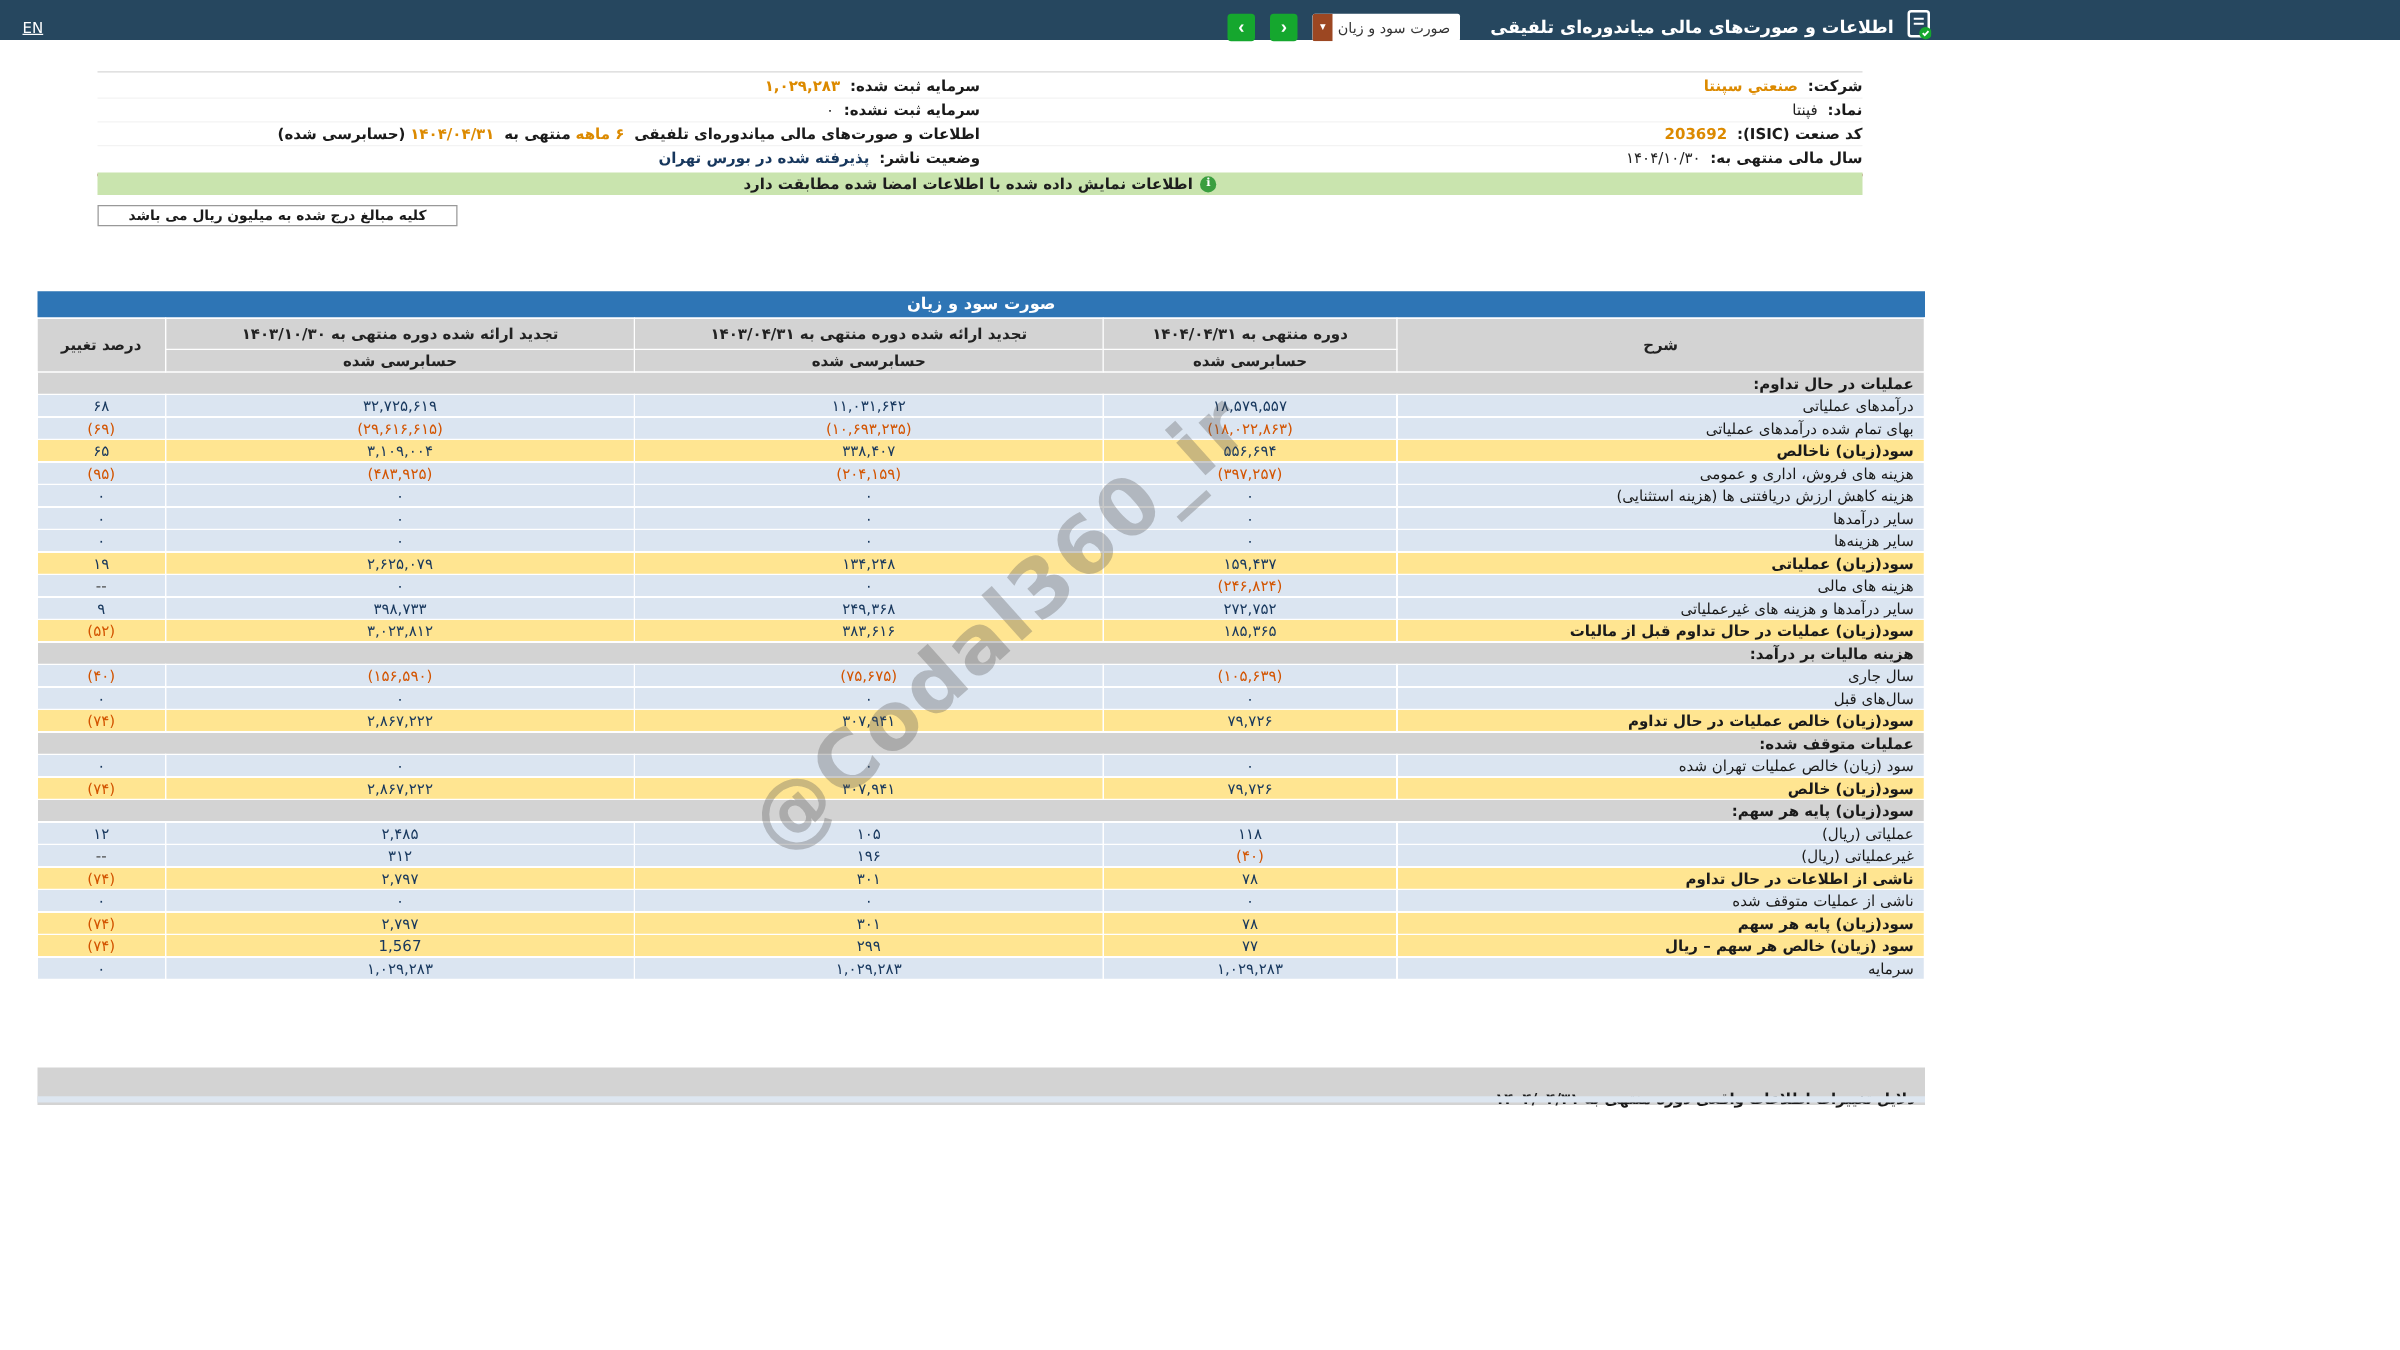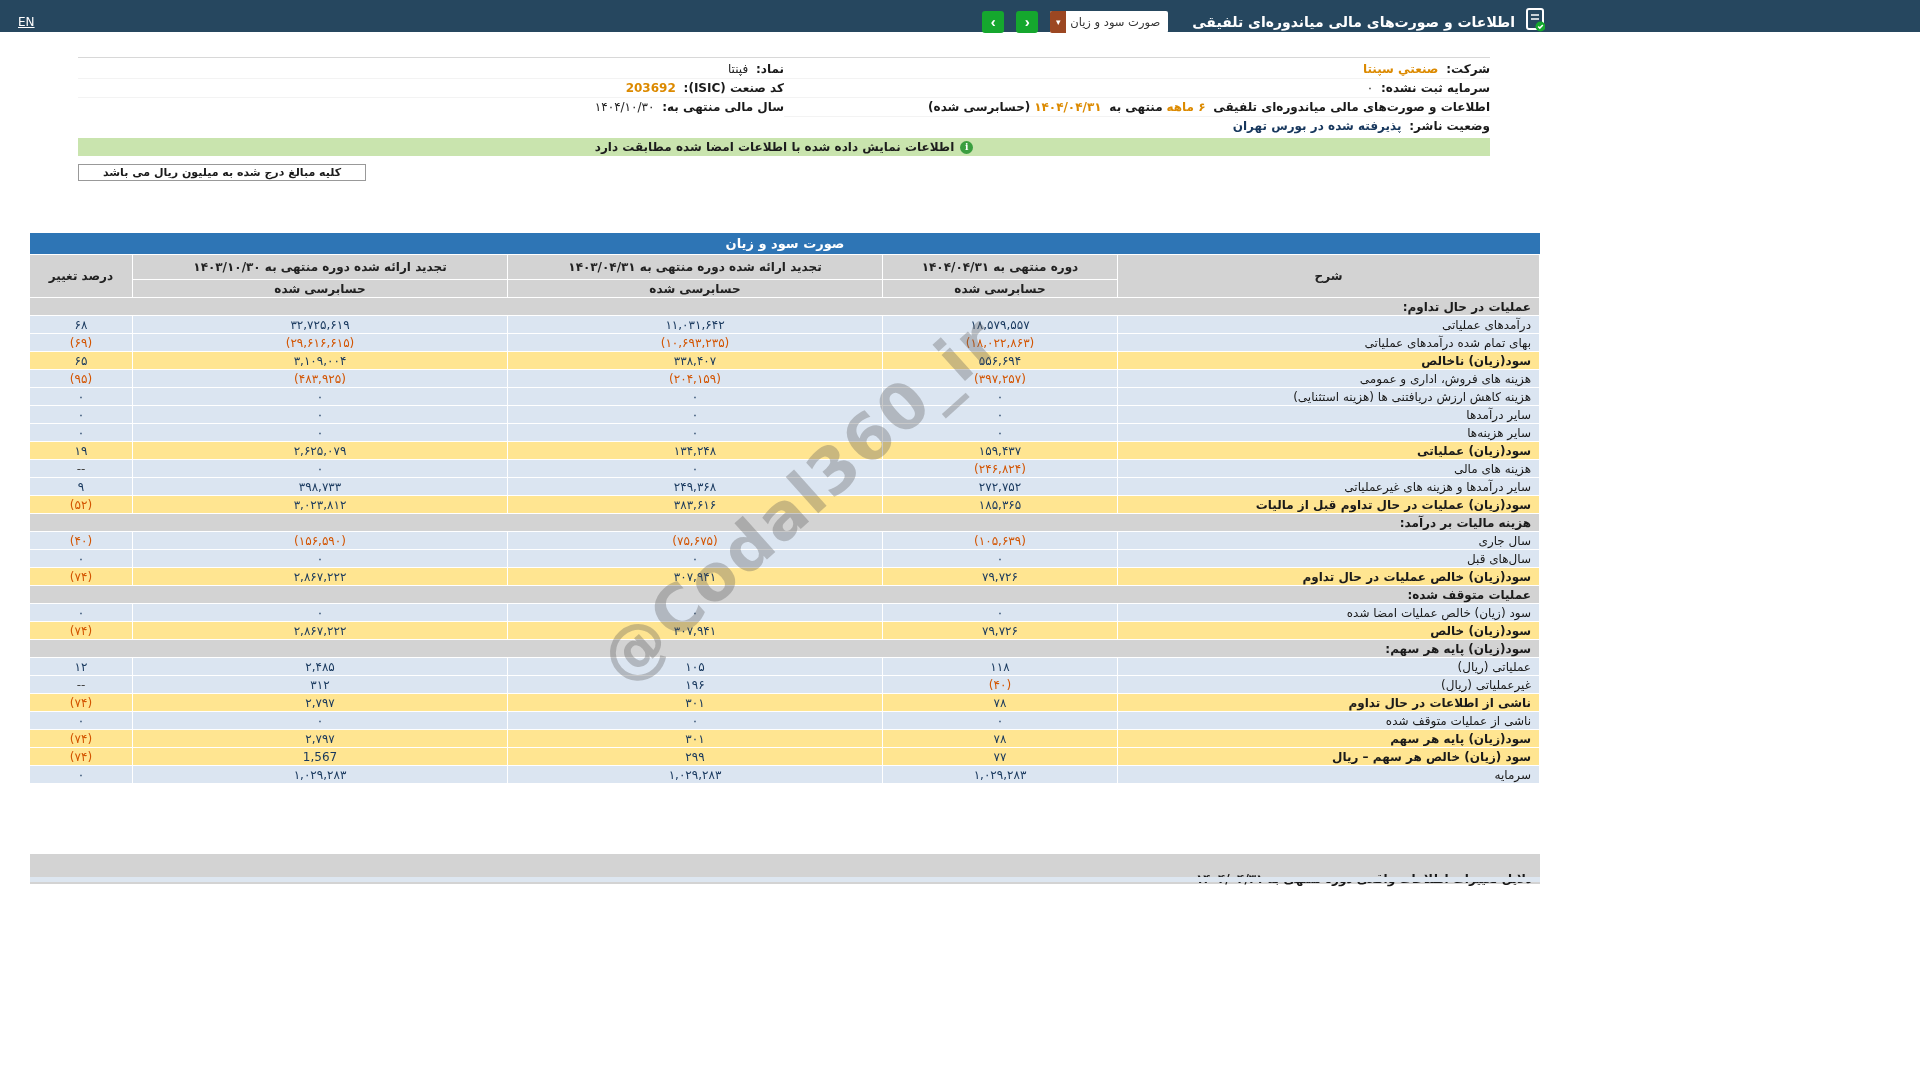--- a/index.html
+++ b/index.html
@@ -85,20 +85,24 @@
     <button class="nav-btn">‹</button>
     <button class="nav-btn">›</button>
   </div>
 </div>
 
 <div class="info-section">
   <div class="info-grid">
     <div class="info-row">
       <span class="info-label">شرکت:</span>
       <span class="info-value orange">صنعتي سپنتا</span>
+    </div>
+    <div class="info-row">
+      <span class="info-label">سرمایه ثبت شده:</span>
+      <span class="info-value orange">۱,۰۲۹,۲۸۳</span>
     </div>
     <div class="info-row">
       <span class="info-label">نماد:</span>
       <span class="info-value">فپنتا</span>
     </div>
     <div class="info-row">
       <span class="info-label">سرمایه ثبت نشده:</span>
       <span class="info-value">۰</span>
     </div>
     <div class="info-row">
@@ -256,21 +260,21 @@
           <td class="cell-label">سود(زیان) خالص عملیات در حال تداوم</td>
           <td class="cell-num pos">۷۹,۷۲۶</td>
           <td class="cell-num pos">۳۰۷,۹۴۱</td>
           <td class="cell-num pos">۲,۸۶۷,۲۲۲</td>
           <td class="cell-num cell-change neg">(۷۴)</td>
         </tr>
         <tr class="row-section">
           <td class="cell-label" colspan="5">عملیات متوقف شده:</td>
         </tr>
         <tr class="row-data">
-          <td class="cell-label">سود (زیان) خالص عملیات امضا شده</td>
+          <td class="cell-label">سود (زیان) خالص عملیات تهران شده</td>
           <td class="cell-num pos">۰</td>
           <td class="cell-num pos">۰</td>
           <td class="cell-num pos">۰</td>
           <td class="cell-num cell-change pos">۰</td>
         </tr>
         <tr class="row-total">
           <td class="cell-label">سود(زیان) خالص</td>
           <td class="cell-num pos">۷۹,۷۲۶</td>
           <td class="cell-num pos">۳۰۷,۹۴۱</td>
           <td class="cell-num pos">۲,۸۶۷,۲۲۲</td>

